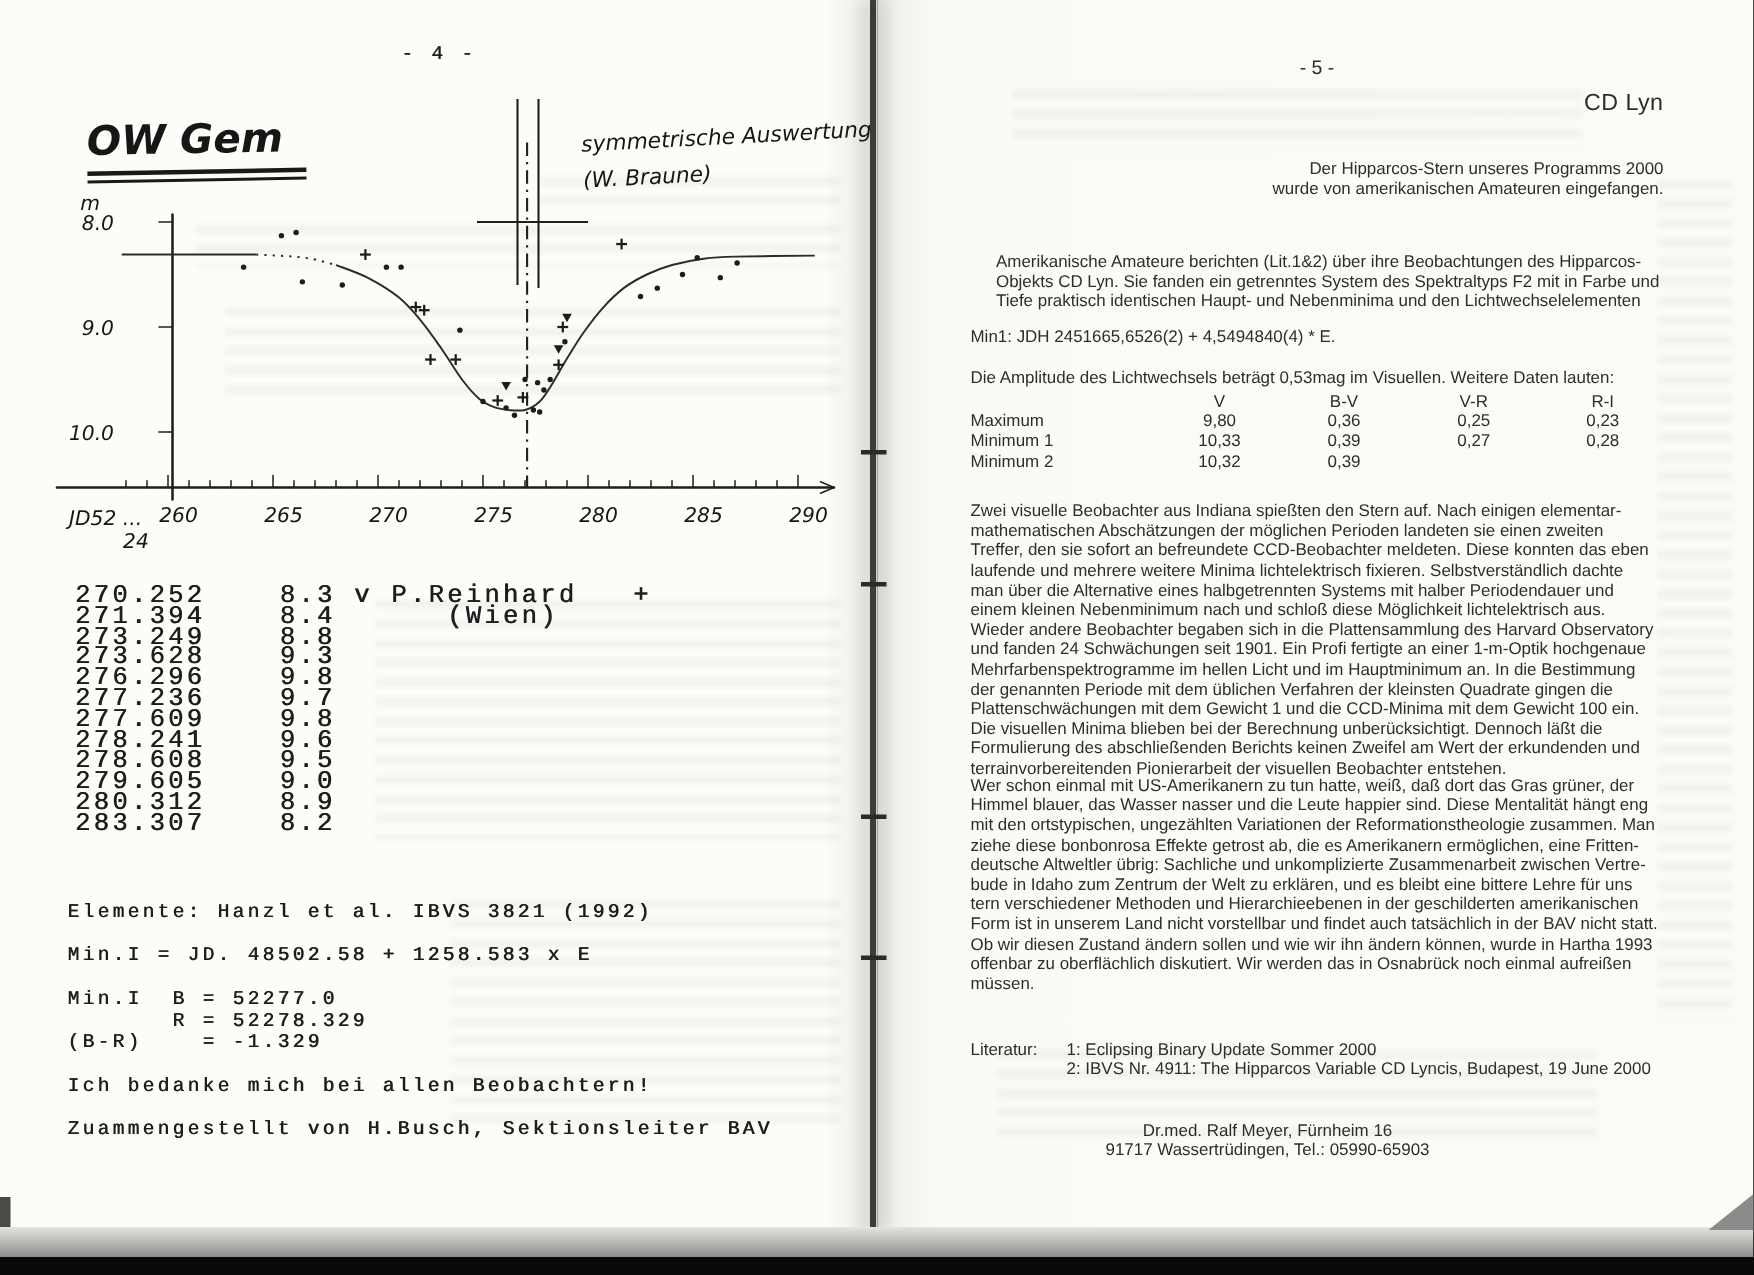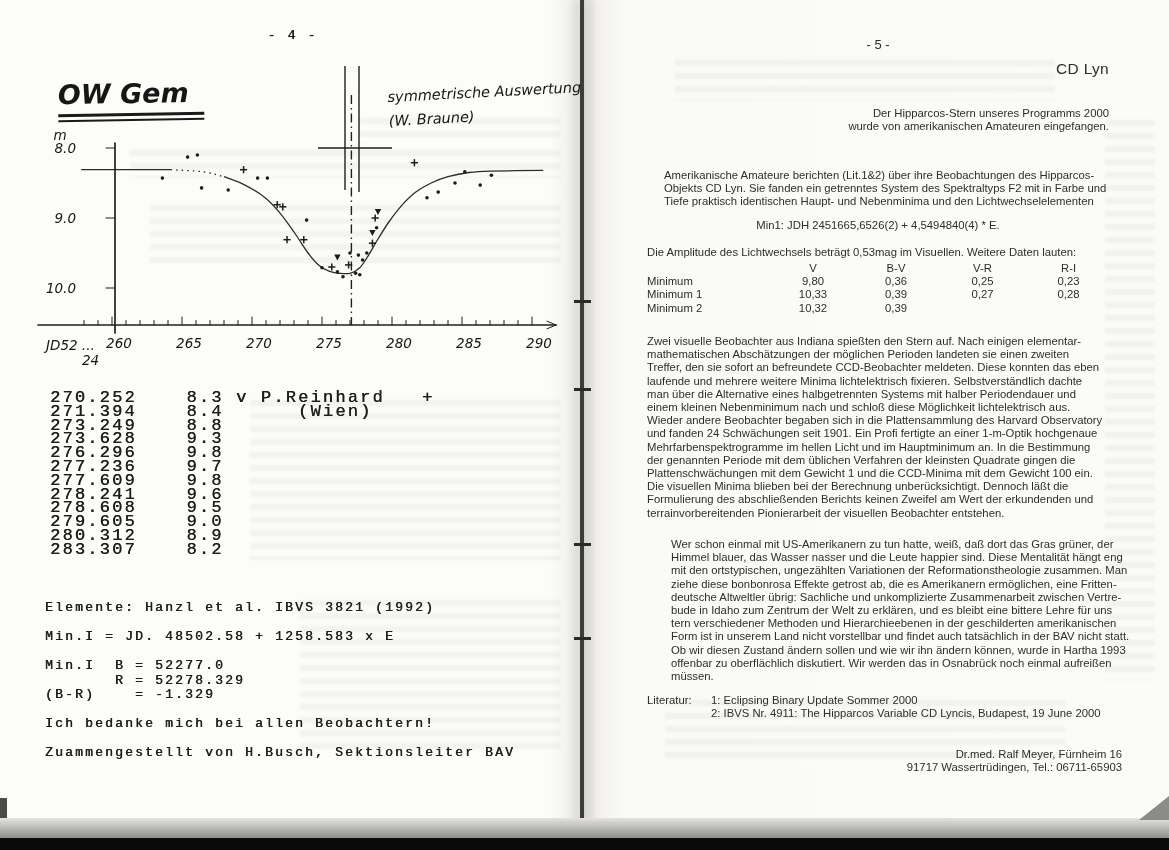--- a/index.html
+++ b/index.html
@@ -43,30 +43,30 @@
   #lc .pt{fill:#1c1c1c;stroke:none;}
   #lc .pl{stroke:#1c1c1c;stroke-width:1.5;}
   #lc text{font-family:"DejaVu Sans",sans-serif;font-style:italic;font-size:13.5px;fill:#161616;}
 
   
   .rp{position:absolute;color:#2d2d2d;font-size:11.3px;line-height:13.2px;}
   #pn5{left:62px;top:38px;width:462px;text-align:center;font-size:13px;}
   #cd-title{left:62px;top:62px;width:462px;text-align:right;font-size:15.5px;letter-spacing:.3px;}
   #intro{left:62px;top:107px;width:462px;text-align:right;}
   #para1{left:79px;top:169px;width:470px;}
-  #min-formula{left:62px;top:219px;width:462px;text-align:center;}
+  #min-formula{left:62px;top:219px;width:462px;text-align:left;}
   #amplitude{left:62px;top:246px;width:470px;}
   #cd-table{left:62px;top:262px;width:450px;display:grid;grid-template-columns:126px 80px 86px 87px 85px;
             grid-auto-rows:13.2px;}
   #cd-table .c{text-align:center;}
   #para2{left:62px;top:335px;width:472px;}
-  #para3{left:62px;top:538px;width:478px;margin-left:24px;}
+  #para3{left:62px;top:518px;width:478px;}
   #literatur{left:62px;top:694px;width:478px;display:flex;}
   #lit-label{width:64px;}
-  #address{left:0px;top:748px;width:520px;text-align:right;padding-left:17px;}
+  #address{left:0px;top:748px;width:520px;text-align:center;}
 
   .bleed{position:absolute;pointer-events:none;opacity:.5;filter:blur(1.3px);
      background:repeating-linear-gradient(180deg,rgba(110,110,110,.13) 0 6px,rgba(0,0,0,0) 6px 13px);}
 </style>
 </head>
 <body>
 
 <div class="page" id="page-left">
   <div class="mono pageno" id="pn4">- 4 -</div>
 
@@ -252,21 +252,21 @@
   <div class="rp" id="min-formula">Min1: JDH 2451665,6526(2) + 4,5494840(4) * E.</div>
   <div class="rp" id="amplitude">Die Amplitude des Lichtwechsels beträgt 0,53mag im Visuellen. Weitere Daten lauten:</div>
 
   <div class="rp" id="cd-table">
     <span></span>
     <span class="c">V</span>
     <span class="c">B-V</span>
     <span class="c">V-R</span>
     <span class="c">R-I</span>
 
-    <span>Minimum</span>
+    <span>Maximum</span>
     <span class="c">9,80</span>
     <span class="c">0,36</span>
     <span class="c">0,25</span>
     <span class="c">0,23</span>
 
     <span>Minimum 1</span>
     <span class="c">10,33</span>
     <span class="c">0,39</span>
     <span class="c">0,27</span>
     <span class="c">0,28</span>
@@ -311,21 +311,21 @@
   <div class="rp" id="literatur">
     <div id="lit-label">Literatur:</div>
     <div>
         <div class="ln">1: Eclipsing Binary Update Sommer 2000</div>
         <div class="ln">2: IBVS Nr. 4911: The Hipparcos Variable CD Lyncis, Budapest, 19 June 2000</div>
       </div>
   </div>
 
   <div class="rp" id="address">
       <div class="ln">Dr.med. Ralf Meyer, Fürnheim 16</div>
-      <div class="ln">91717 Wassertrüdingen, Tel.: 06711-65903</div>
+      <div class="ln">91717 Wassertrüdingen, Tel.: 05990-65903</div>
     </div>
 </div>
 
 <div class="gutter-line"></div>
 <div class="staple" style="top:300px;"></div>
 <div class="staple" style="top:388px;"></div>
 <div class="staple" style="top:543px;"></div>
 <div class="staple" style="top:637px;"></div>
 <div class="band-grey"></div>
 <div class="band-black"></div>

